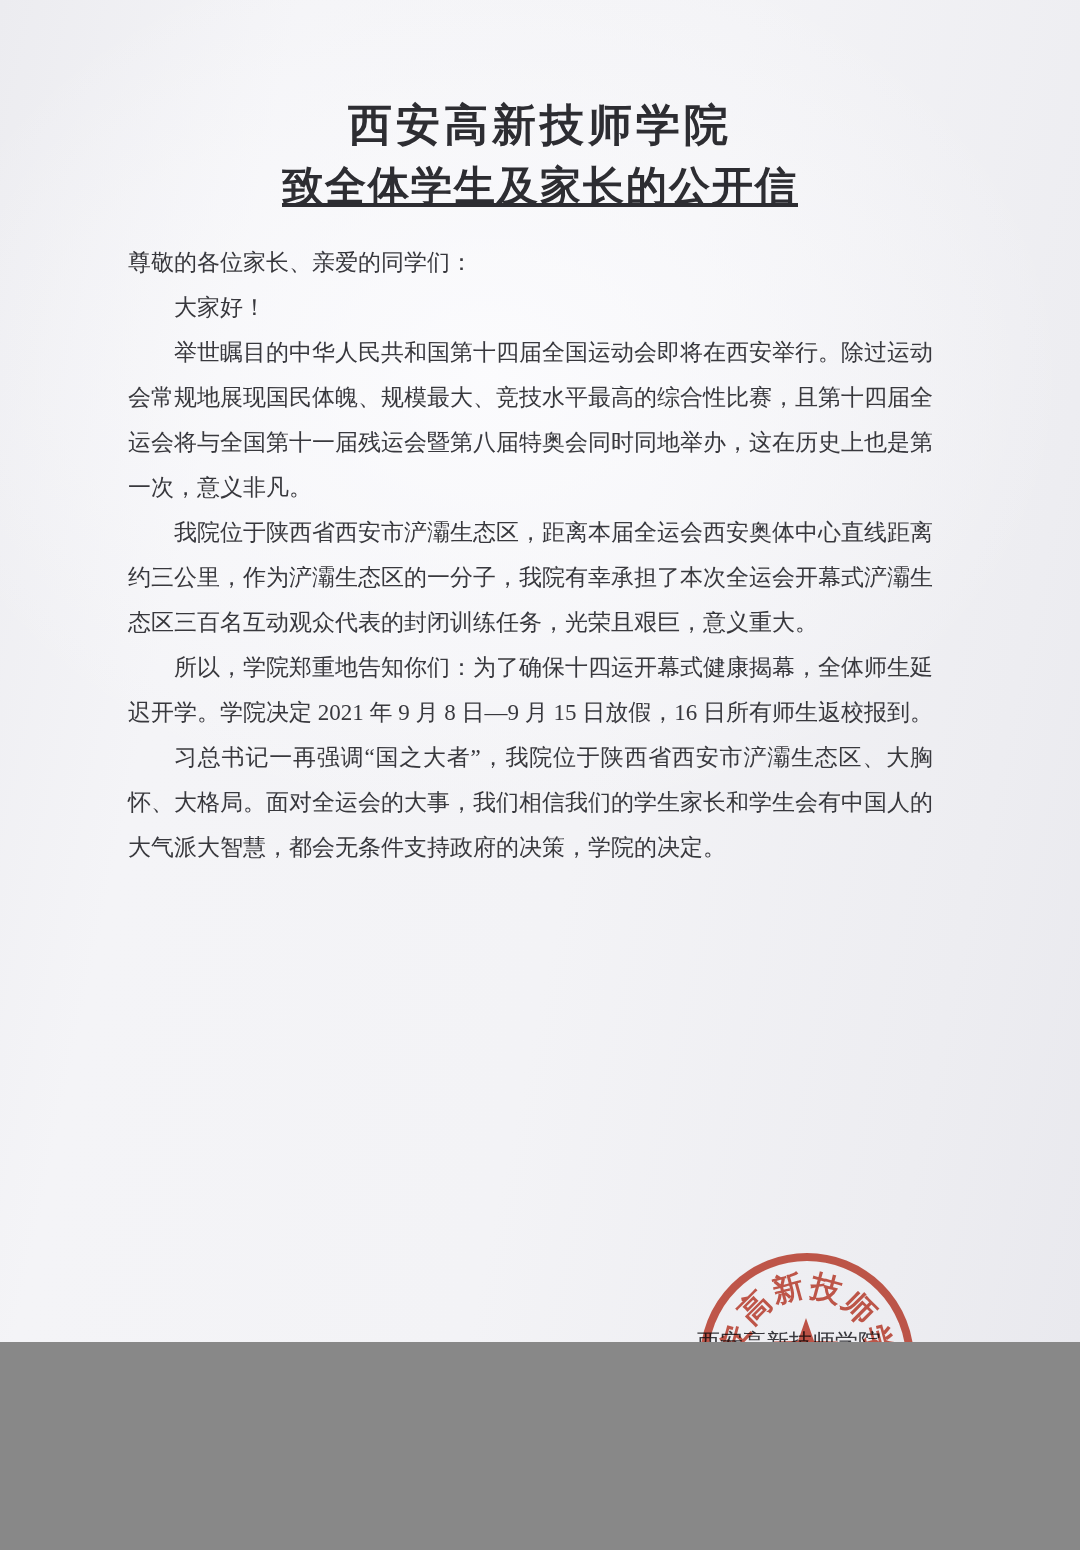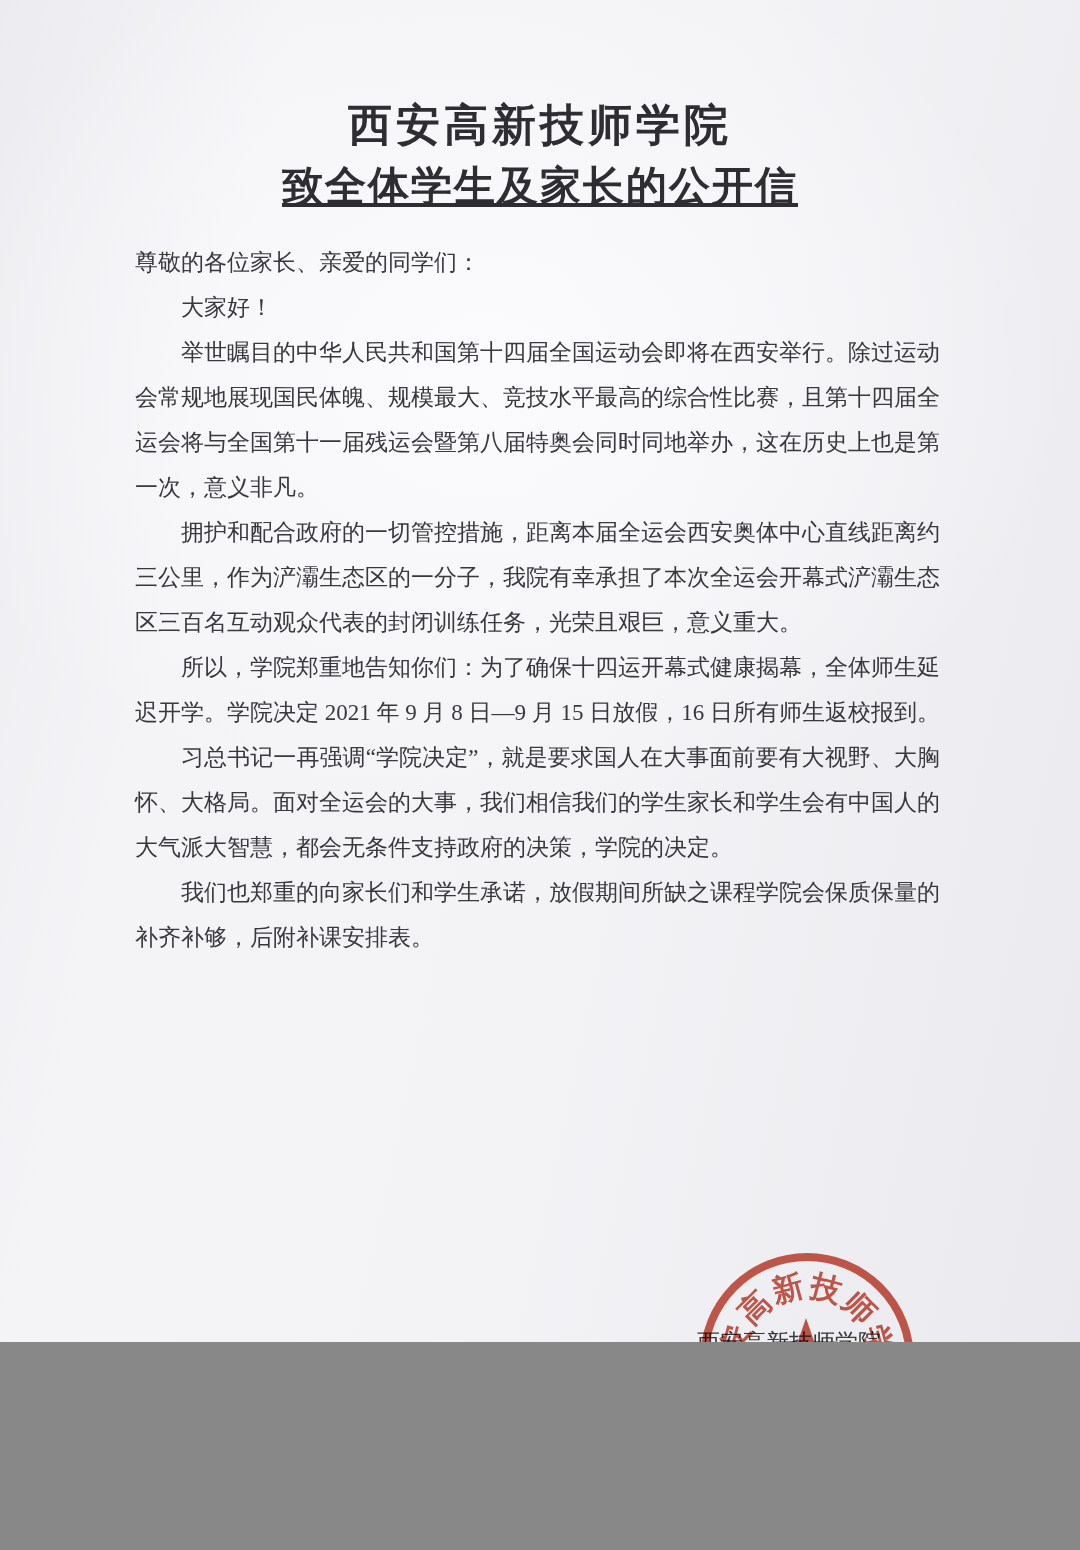--- a/index.html
+++ b/index.html
@@ -16,21 +16,21 @@
       #f1f1f4;
   }
   .title-block{position:absolute;top:96px;left:0;width:100%;text-align:center;}
   .title-line1{
     font-size:44px;font-weight:bold;letter-spacing:4px;color:#2d2d32;line-height:60px;
   }
   .title-line2{
     font-size:41px;font-weight:bold;letter-spacing:2px;color:#2d2d32;line-height:60px;text-decoration:underline;
   }
   .letter-body{
-    position:absolute;top:240px;left:135px;width:805px;
+    position:absolute;top:240px;left:128px;width:805px;
     font-size:23px;line-height:45px;text-align:justify;
     color:#38383d;
   }
   .letter-body p{margin:0;text-indent:2em;}
   .letter-body p.salutation{text-indent:0;}
   .signature-block{
     position:absolute;top:1318px;right:199px;
     text-align:right;font-size:23px;line-height:50px;color:#38383d;
   }
   .seal{
@@ -46,24 +46,23 @@
 
   <div class="title-block">
     <div class="title-line1">西安高新技师学院</div>
     <div class="title-line2">致全体学生及家长的公开信</div>
   </div>
 
   <div class="letter-body">
     <p class="salutation">尊敬的各位家长、亲爱的同学们：</p>
     <p>大家好！</p>
     <p>举世瞩目的中华人民共和国第十四届全国运动会即将在西安举行。除过运动会常规地展现国民体魄、规模最大、竞技水平最高的综合性比赛，且第十四届全运会将与全国第十一届残运会暨第八届特奥会同时同地举办，这在历史上也是第一次，意义非凡。</p>
-    <p>拥护和配合政府的一切管控措施，距离本届全运会西安奥体中心直线距离约三公里，作为浐灞生态区的一分子，我院有幸承担了本次全运会开幕式浐灞生态区三百名互动观众代表的封闭训练任务，光荣且艰巨，意义重大。</p>
+    <p>我院位于陕西省西安市浐灞生态区，距离本届全运会西安奥体中心直线距离约三公里，作为浐灞生态区的一分子，我院有幸承担了本次全运会开幕式浐灞生态区三百名互动观众代表的封闭训练任务，光荣且艰巨，意义重大。</p>
     <p>所以，学院郑重地告知你们：为了确保十四运开幕式健康揭幕，全体师生延迟开学。学院决定 2021 年 9 月 8 日—9 月 15 日放假，16 日所有师生返校报到。</p>
-    <p>习总书记一再强调“学院决定”，就是要求国人在大事面前要有大视野、大胸怀、大格局。面对全运会的大事，我们相信我们的学生家长和学生会有中国人的大气派大智慧，都会无条件支持政府的决策，学院的决定。</p>
-    <p>我们也郑重的向家长们和学生承诺，放假期间所缺之课程学院会保质保量的补齐补够，后附补课安排表。</p>
+    <p>习总书记一再强调“国之大者”，我院位于陕西省西安市浐灞生态区、大胸怀、大格局。面对全运会的大事，我们相信我们的学生家长和学生会有中国人的大气派大智慧，都会无条件支持政府的决策，学院的决定。</p>
   </div>
 
   <div class="signature-block">
     <div>西安高新技师学院</div>
     <div>2021 年 9 月 2 日</div>
   </div>
 
   <div class="seal">
     <svg id="seal-svg" width="240" height="240" viewBox="0 0 240 240">
       <circle cx="120" cy="122" r="103" fill="none" stroke="#c13a27" stroke-width="8" opacity="0.9"></circle>

